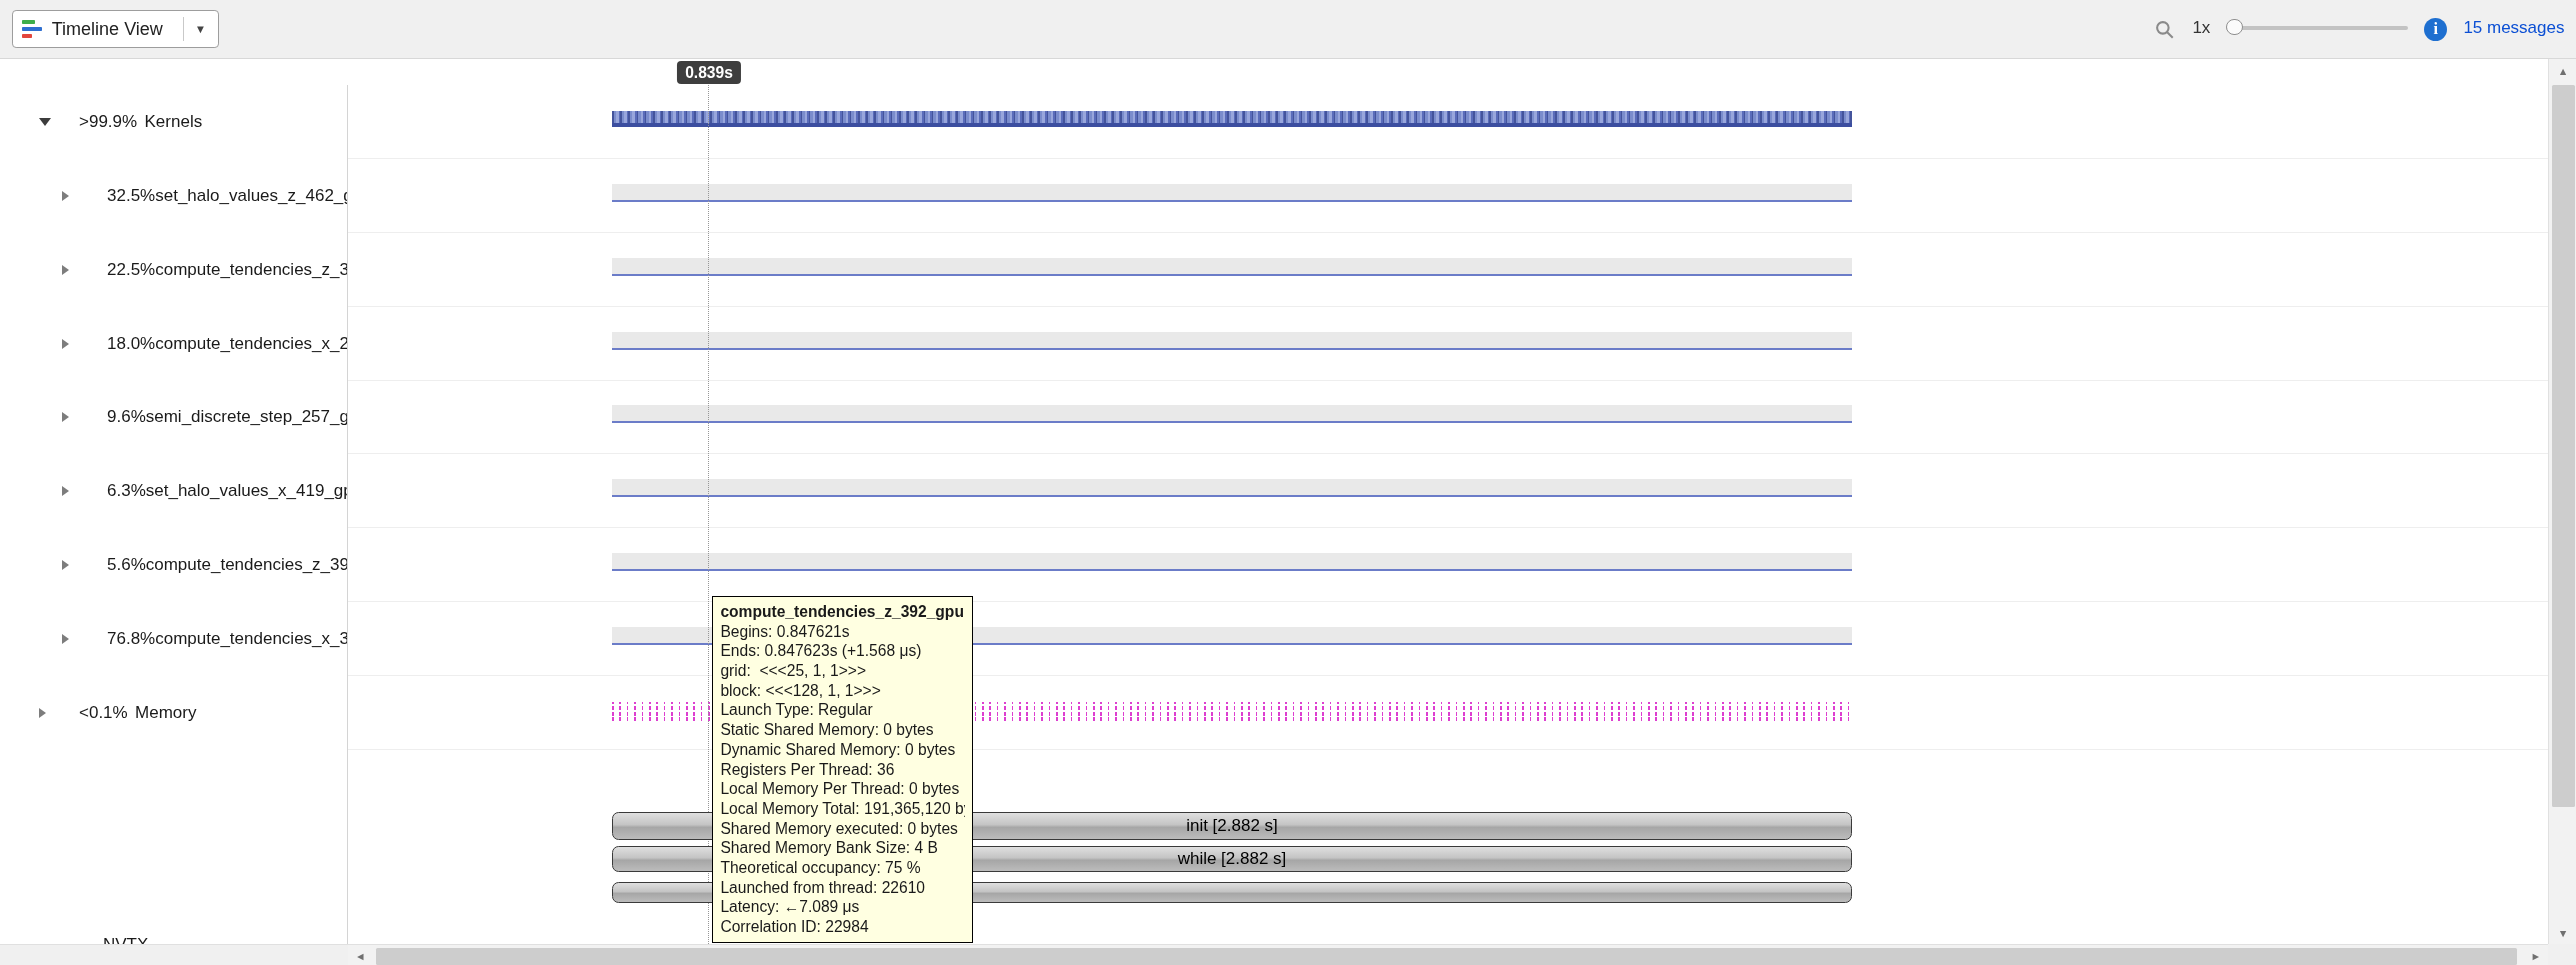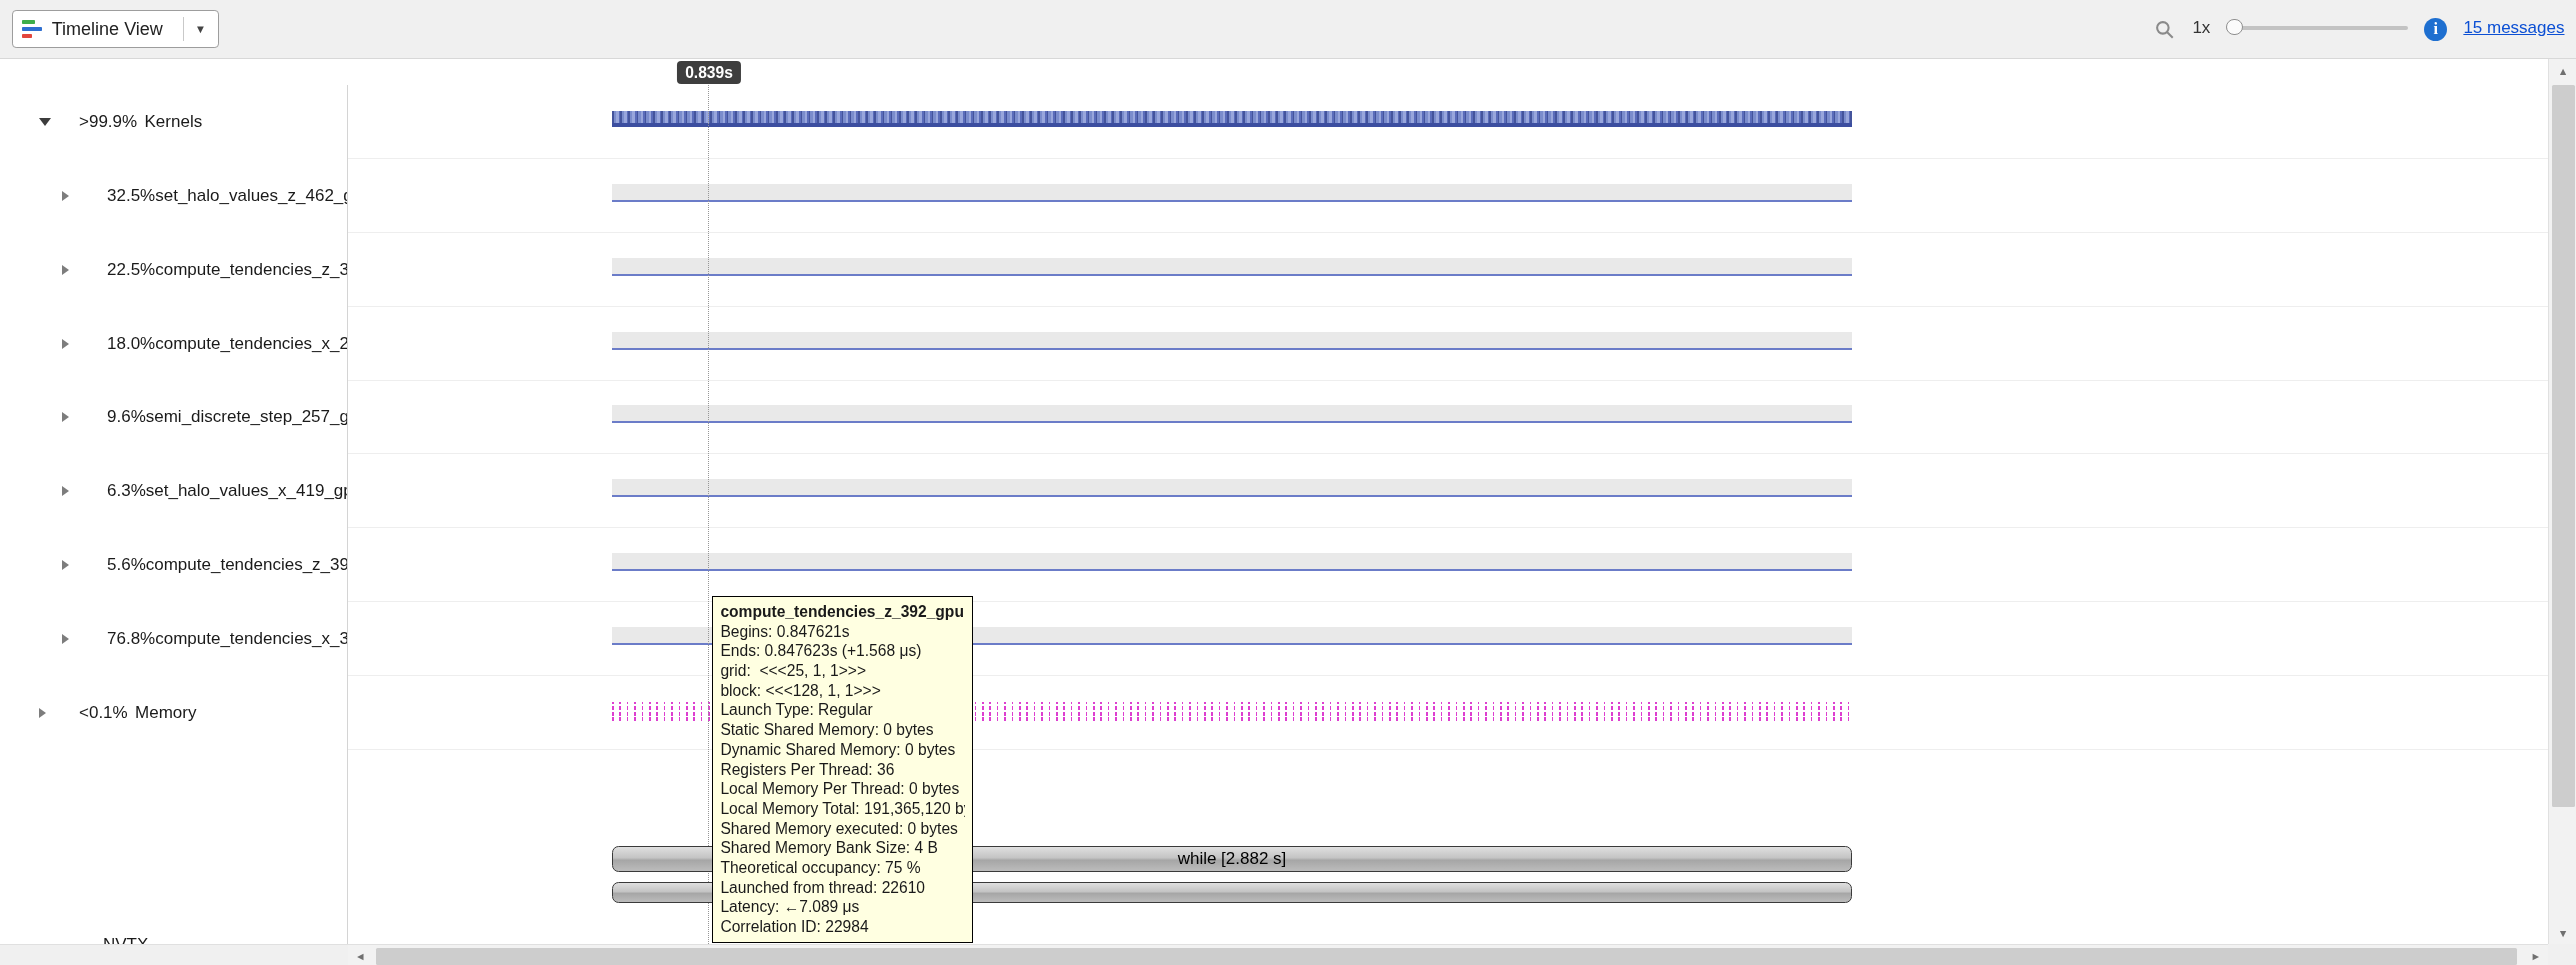--- a/index.html
+++ b/index.html
@@ -23,21 +23,21 @@
   .vd-arrow{font-size:11.5px;color:#444;padding:0 3.3px;}
   .toolbar-right{display:flex;gap:16px;}
   .zoom-label{font-size:17px;color:#333;}
   .slider{position:relative;width:182px;height:19.7px;}
   .slider-track{position:absolute;left:0;right:0;top:8.2px;height:4.1px;background:#c3c3c3;border-radius:2.5px;}
   .slider-thumb{position:absolute;left:0;top:1.6px;width:16.4px;height:16.4px;border-radius:50%;
                 background:#fbfbfb;border:1.6px solid #8f8f8f;}
   .info-icon{width:23px;height:23px;border-radius:50%;background:#1e6fd0;color:#fff;display:flex;
              align-items:center;justify-content:center;font-size:16.4px;font-weight:bold;
              font-family:"Liberation Serif",serif;}
-  .messages{font-size:17px;color:#0b4fd4;text-decoration:underline;cursor:pointer;}
+  .messages{font-size:17px;color:#0b4fd4;cursor:pointer;}
 
   
   .ruler{position:absolute;left:348px;top:59px;width:2200px;height:26px;background:#fafafa;
          border-bottom:0.8px solid #cfcfcf;overflow:hidden;z-index:5;
          background-image:
            repeating-linear-gradient(90deg,#c4c4c4 0 1.6px,transparent 1.6px 43px),
            repeating-linear-gradient(90deg,#a9a9a9 0 1.6px,transparent 1.6px 213px);
          background-size:2200px 6.6px,2200px 11.5px;
          background-position:3.3px bottom,3.3px bottom;background-repeat:no-repeat;}
   .rlabel{position:absolute;top:2.5px;transform:translateX(-50%);font-size:15.6px;color:#666;white-space:nowrap;}
@@ -135,20 +135,23 @@
     </div>
     <div class="trow" style="top:517px">
       <div class="band"></div>
     </div>
     <div class="trow" style="top:591px">
       <div class="band-memory"></div>
     </div>
 
     <div class="cursor-line"></div>
 
+    <div class="nvtx-bar b0">
+      <span>init [2.882 s]</span>
+    </div>
     <div class="nvtx-bar b1">
       <span>while [2.882 s]</span>
     </div>
     <div class="nvtx-bar b2">
       <span></span>
     </div>
   </div>
 
   <div class="sidebar">
     <div class="srow lvl0" style="top:0px">

